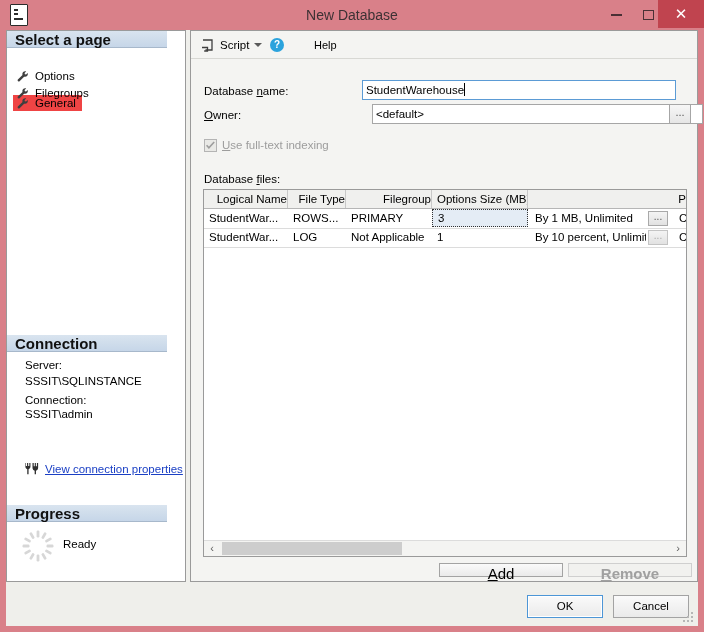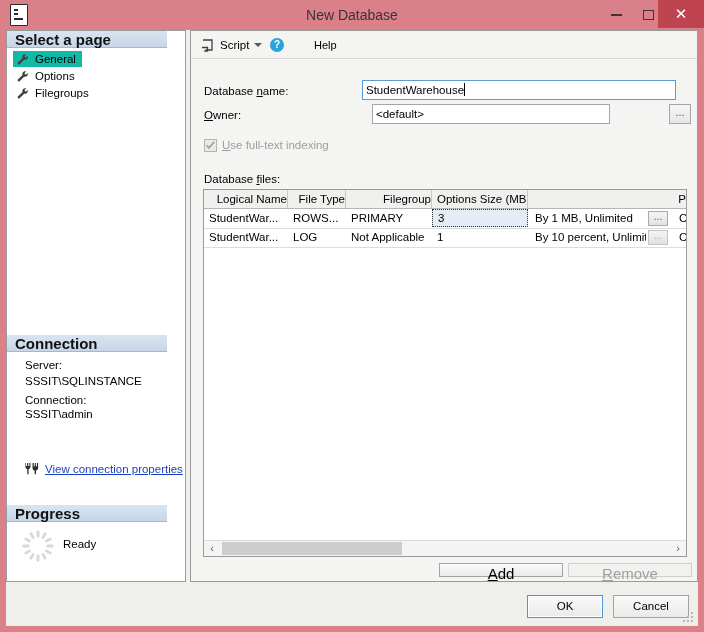--- a/index.html
+++ b/index.html
@@ -140,21 +140,22 @@
     left: 6px;
     height: 16px;
     line-height: 16px;
     padding-left: 22px;
     padding-right: 6px;
     font-size: 11.5px;
     white-space: nowrap;
     cursor: default;
   }
   .page-item.selected {
-    background: #14b8a6;
+    background: #ef4444;
+    margin-top: 44px;
   }
   #page-item-0 { top: 20px; }
   #page-item-1 { top: 37px; }
   #page-item-2 { top: 54px; }
   .wrench {
     position: absolute;
     left: 3px; top: 2px;
     width: 13px; height: 13px;
   }
 
@@ -282,21 +283,21 @@
   #caret {
     display: inline-block;
     width: 1px;
     height: 13px;
     background: #000;
     vertical-align: -2px;
   }
   #input-owner {
     position: absolute;
     left: 181px; top: 73px;
-    width: 238px; height: 20px;
+    width: 331px; height: 20px;
     background: #ffffff;
     border: 1px solid #a6a6a6;
     box-sizing: border-box;
     font-size: 11.5px;
     padding: 0 0 0 3px;
     line-height: 18px;
     white-space: nowrap;
     overflow: hidden;
   }
   #btn-owner-browse {
@@ -457,21 +458,21 @@
     cursor: pointer;
     color: #000;
   }
   .btn.disabled {
     color: #a0a0a0;
     border-color: #cfcfcf;
     background: #f1f1ef;
     cursor: default;
   }
   #btn-add    { left: 248px; top: 532px; width: 124px; }
-  #btn-remove { left: 377px; top: 532px; width: 124px; }
+  #btn-remove { left: 377px; top: 532px; width: 124px; font-weight: bold; }
 
   
   #footer {
     position: absolute;
     left: 6px; top: 590px;
     width: 692px; height: 36px;
     background: #efefeb;
   }
   .footer-btn {
     position: absolute;

